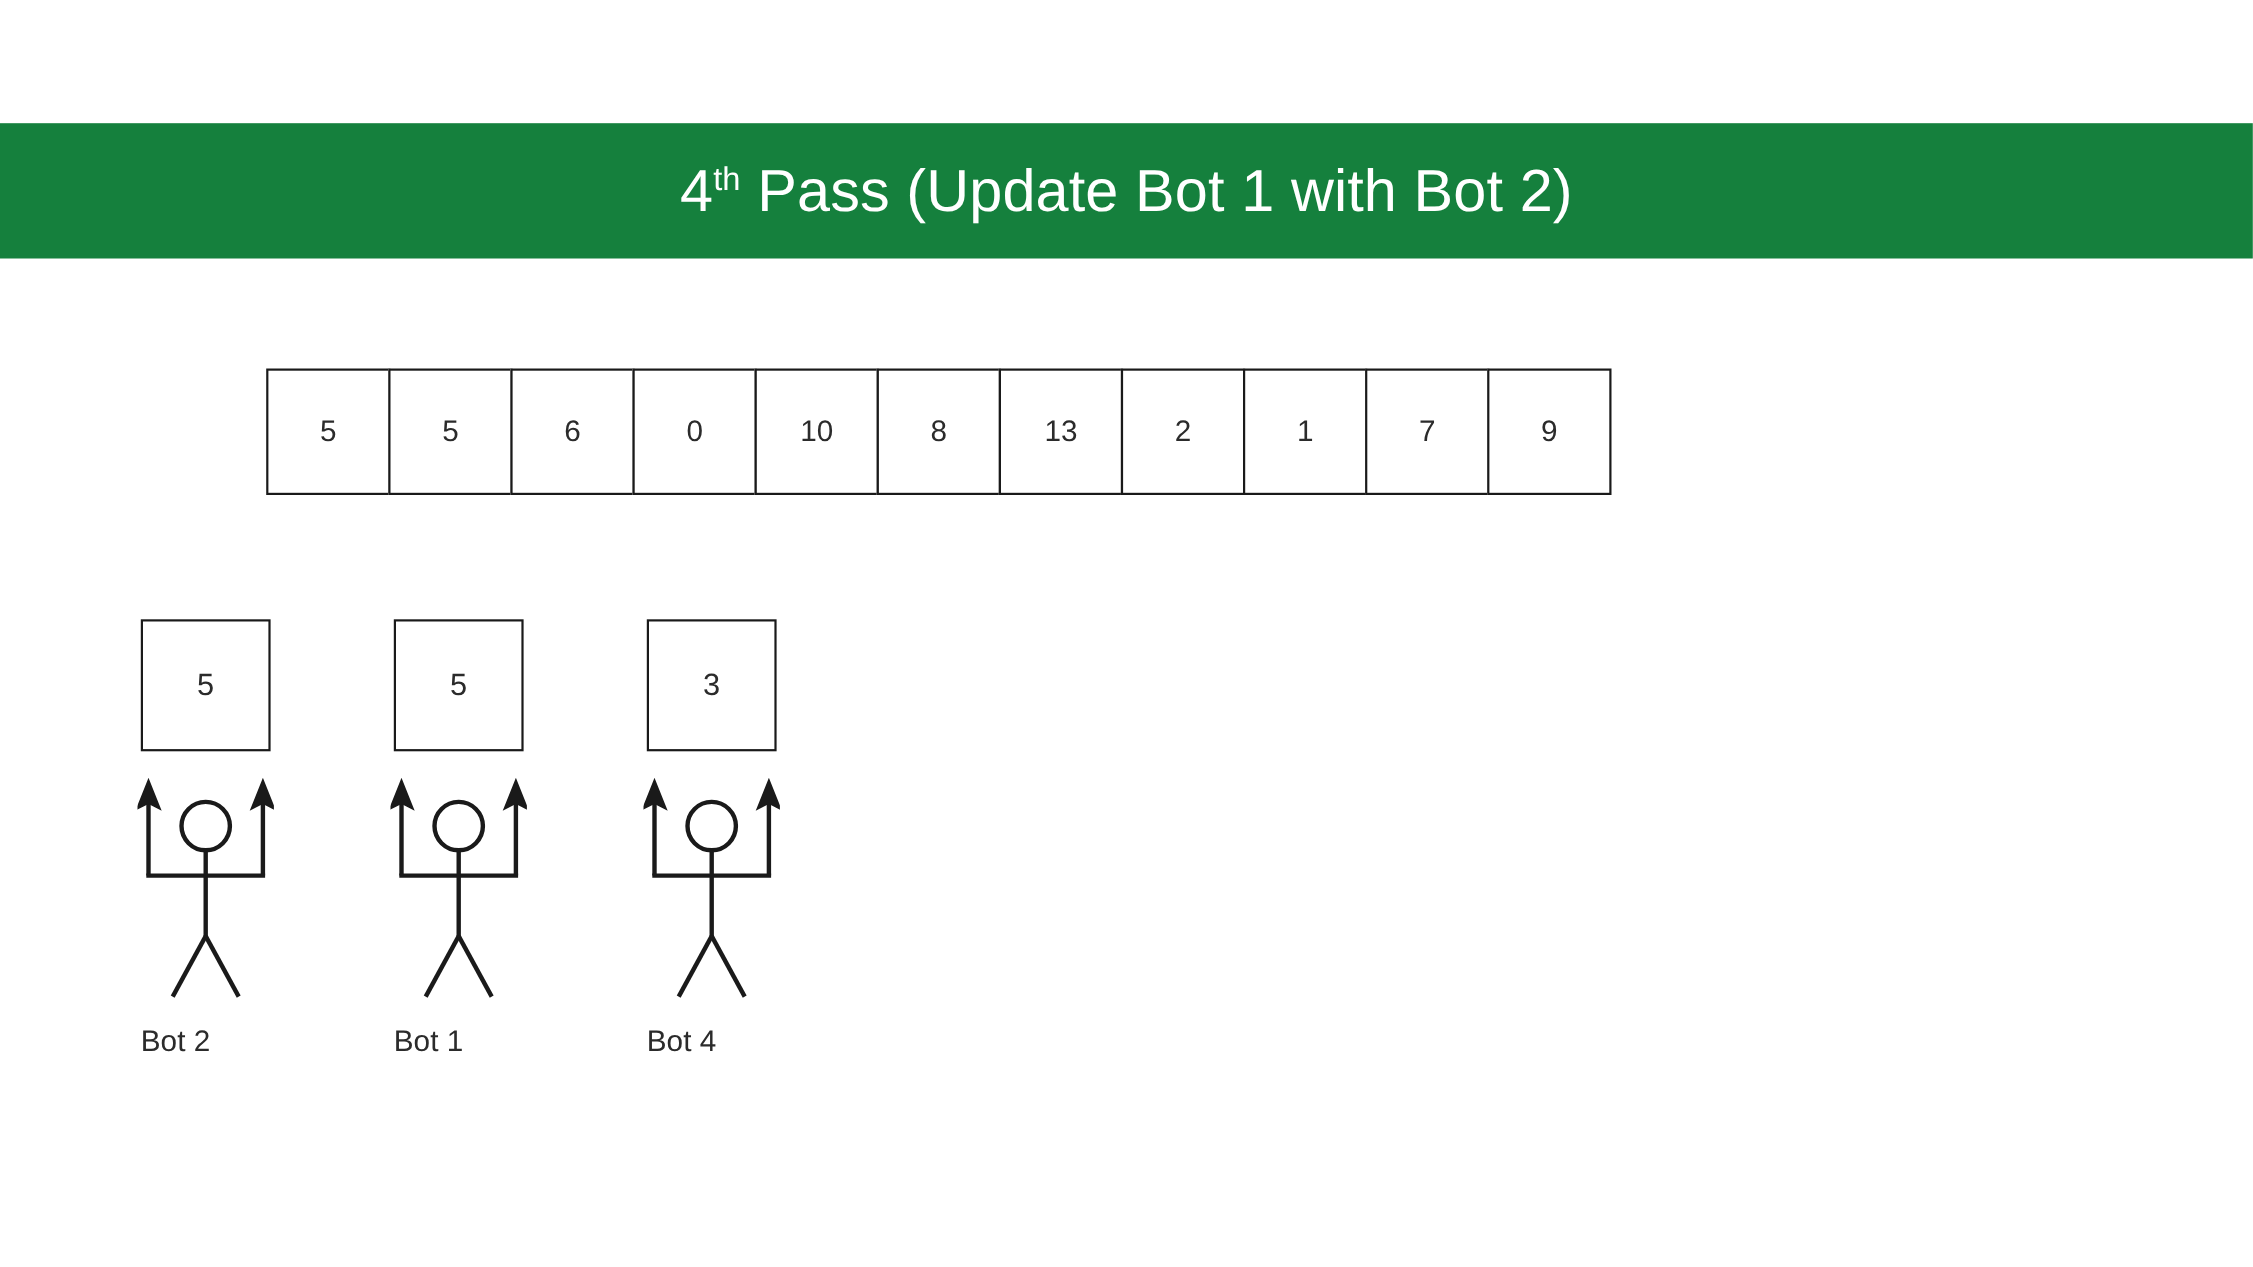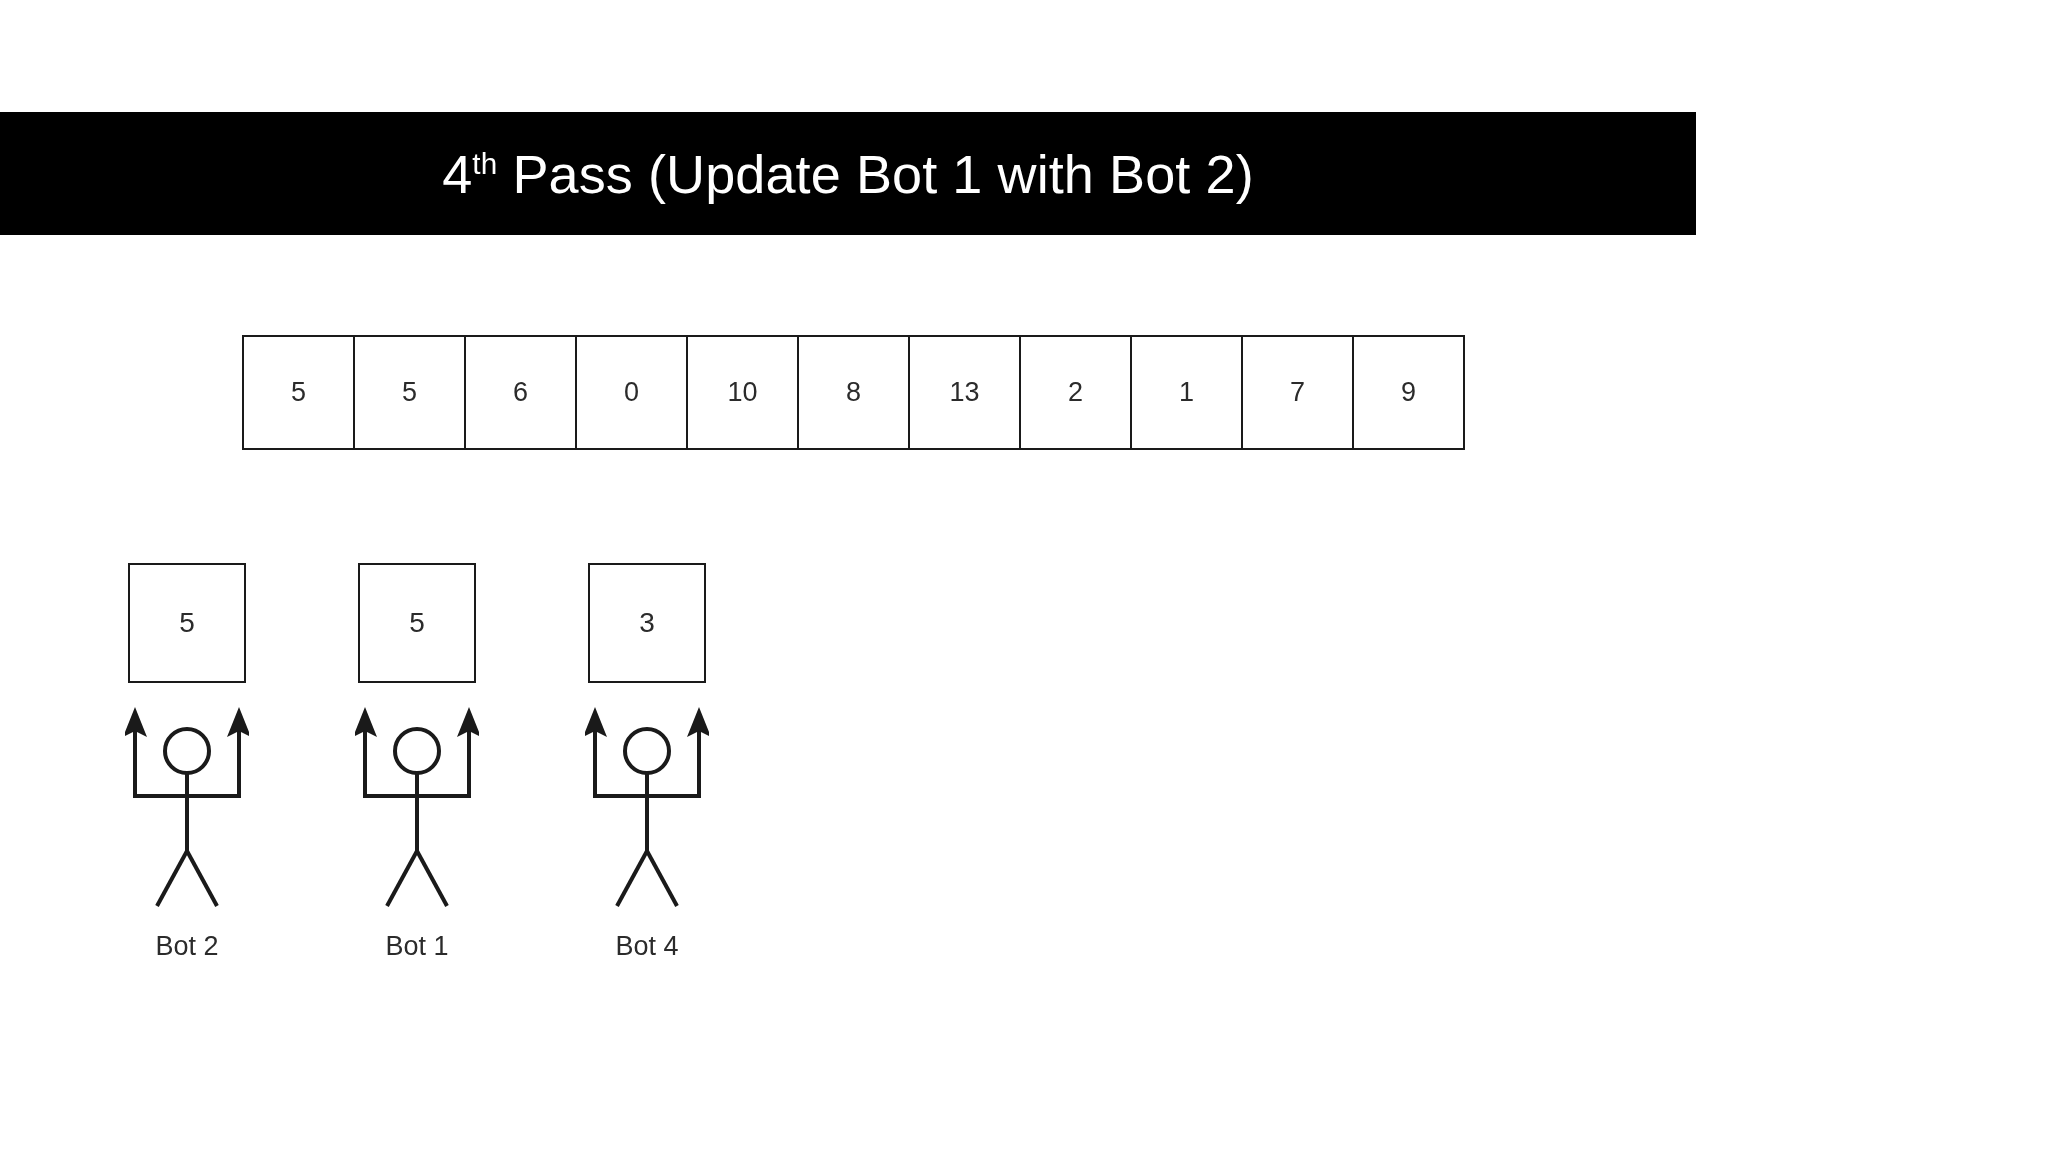--- a/index.html
+++ b/index.html
@@ -14,27 +14,26 @@
     overflow: hidden;
     font-family: "Liberation Sans", sans-serif;
     position: relative;
   }
 
   
   #title-bar {
     position: absolute;
     left: 0;
     top: 112px;
-    width: 1696px;
+    width: 2048px;
     height: 123px;
-    background: #000000;
+    background: #15803d;
     display: flex;
     align-items: center;
     justify-content: center;
-    text-decoration: underline;
   }
   #title-text {
     color: #ffffff;
     font-size: 54px;
     font-weight: 400;
     letter-spacing: 0.1px;
     white-space: nowrap;
     line-height: 1;
   }
   #title-text .sup {
@@ -100,21 +99,20 @@
     left: -3px;
     top: 138px;
     width: 124px;
     height: 215px;
   }
   .bot-label {
     position: absolute;
     left: 0;
     top: 368px;
     width: 118px;
-    text-align: center;
     font-size: 27px;
     color: #2b2b2b;
     white-space: nowrap;
   }
 </style>
 </head>
 <body>
 
 <div id="title-bar">
   <div id="title-text">

